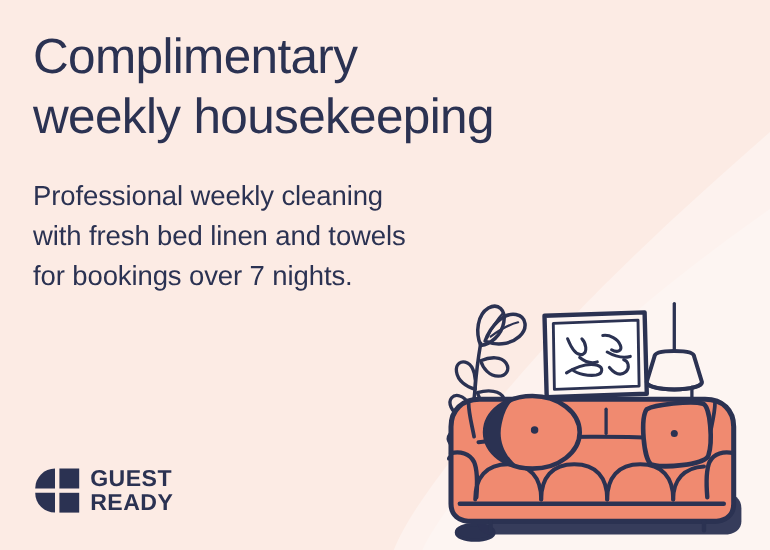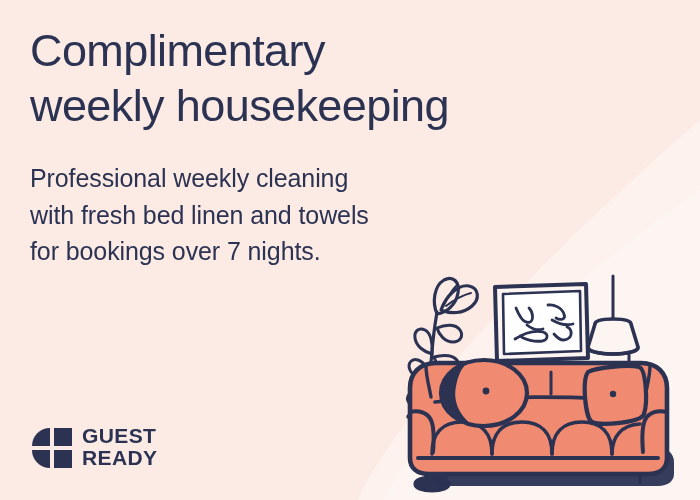--- a/index.html
+++ b/index.html
@@ -46,21 +46,21 @@
     letter-spacing: -0.1px;
     color: #2b3252;
     white-space: pre-line;
   }
   
   .logo {
     position: absolute;
     left: 31px;
     top: 425px;
     display: flex;
-    align-items: flex-end;
+    align-items: flex-start;
     gap: 9px;
   }
   .logo-mark { display: block; }
   .logo-word {
     display: block;
     font-size: 21px;
     font-weight: 700;
     line-height: 1.04;
     letter-spacing: 0.4px;
     color: #2b3252;

